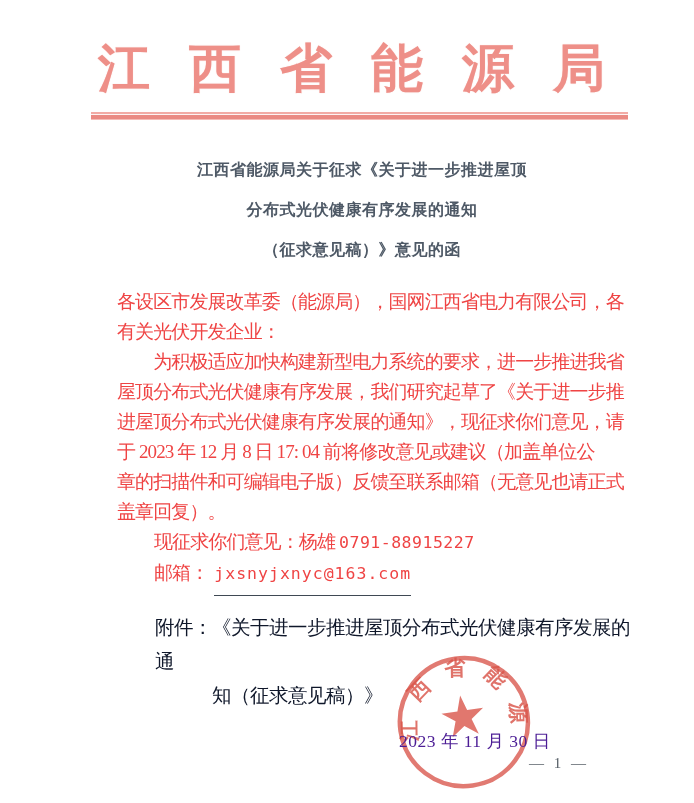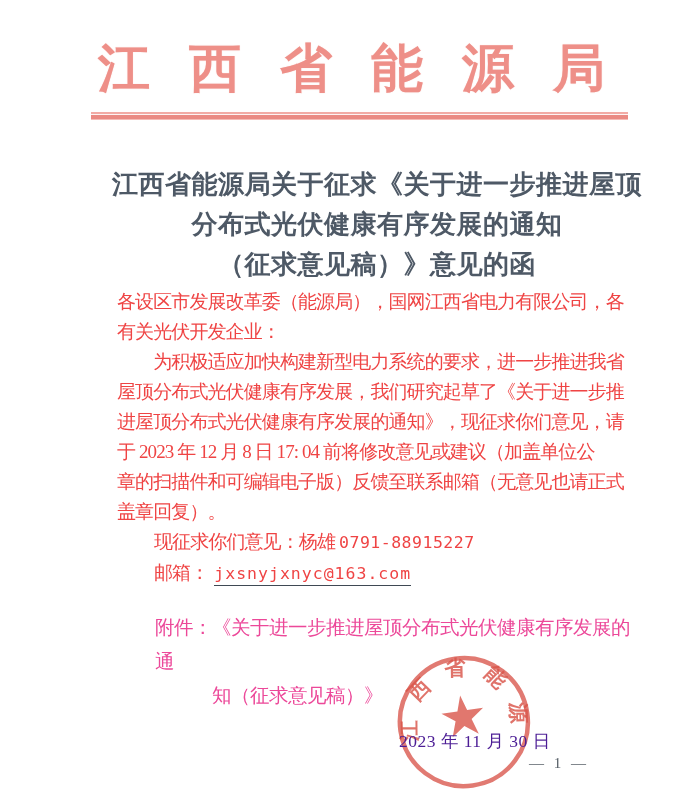--- a/index.html
+++ b/index.html
@@ -43,23 +43,23 @@
       #ea8a83 3px, #ea8a83 7px,
       #f5bcb7 7px, #f5bcb7 8px);
   }
 
   
   .doc-title {
     position: absolute;
     top: 150px;
     left: 97px;
     width: 530px;
-    margin: 15px;
+    margin: 0;
     text-align: center;
-    font-size: 26px;
+    font-size: 16px;
     font-weight: bold;
     line-height: 40px;
     color: #4e5966;
     white-space: pre-line;
     letter-spacing: 0.5px;
   }
 
   
   .body-text {
     position: absolute;
@@ -78,33 +78,33 @@
     font-size: 16.5px;
     letter-spacing: 0.5px;
     margin-left: 4px;
   }
   .email-addr {
     font-family: "DejaVu Sans Mono", "Liberation Mono", monospace;
     font-size: 16.5px;
     letter-spacing: 1px;
     margin-left: 6px;
     border-bottom: 1.5px solid #3f4954;
-    padding-bottom: 2px;
+    padding-bottom: 12px;
   }
 
   
   .attachment {
     position: absolute;
     top: 611px;
     left: 155px;
     width: 480px;
     font-size: 19.5px;
     line-height: 34px;
     letter-spacing: -0.5px;
-    color: #ec4899;
+    color: #0f172a;
     white-space: pre-line;
   }
 
   
   .seal {
     position: absolute;
     top: 652px;
     left: 394px;
     width: 142px;
     height: 142px;

